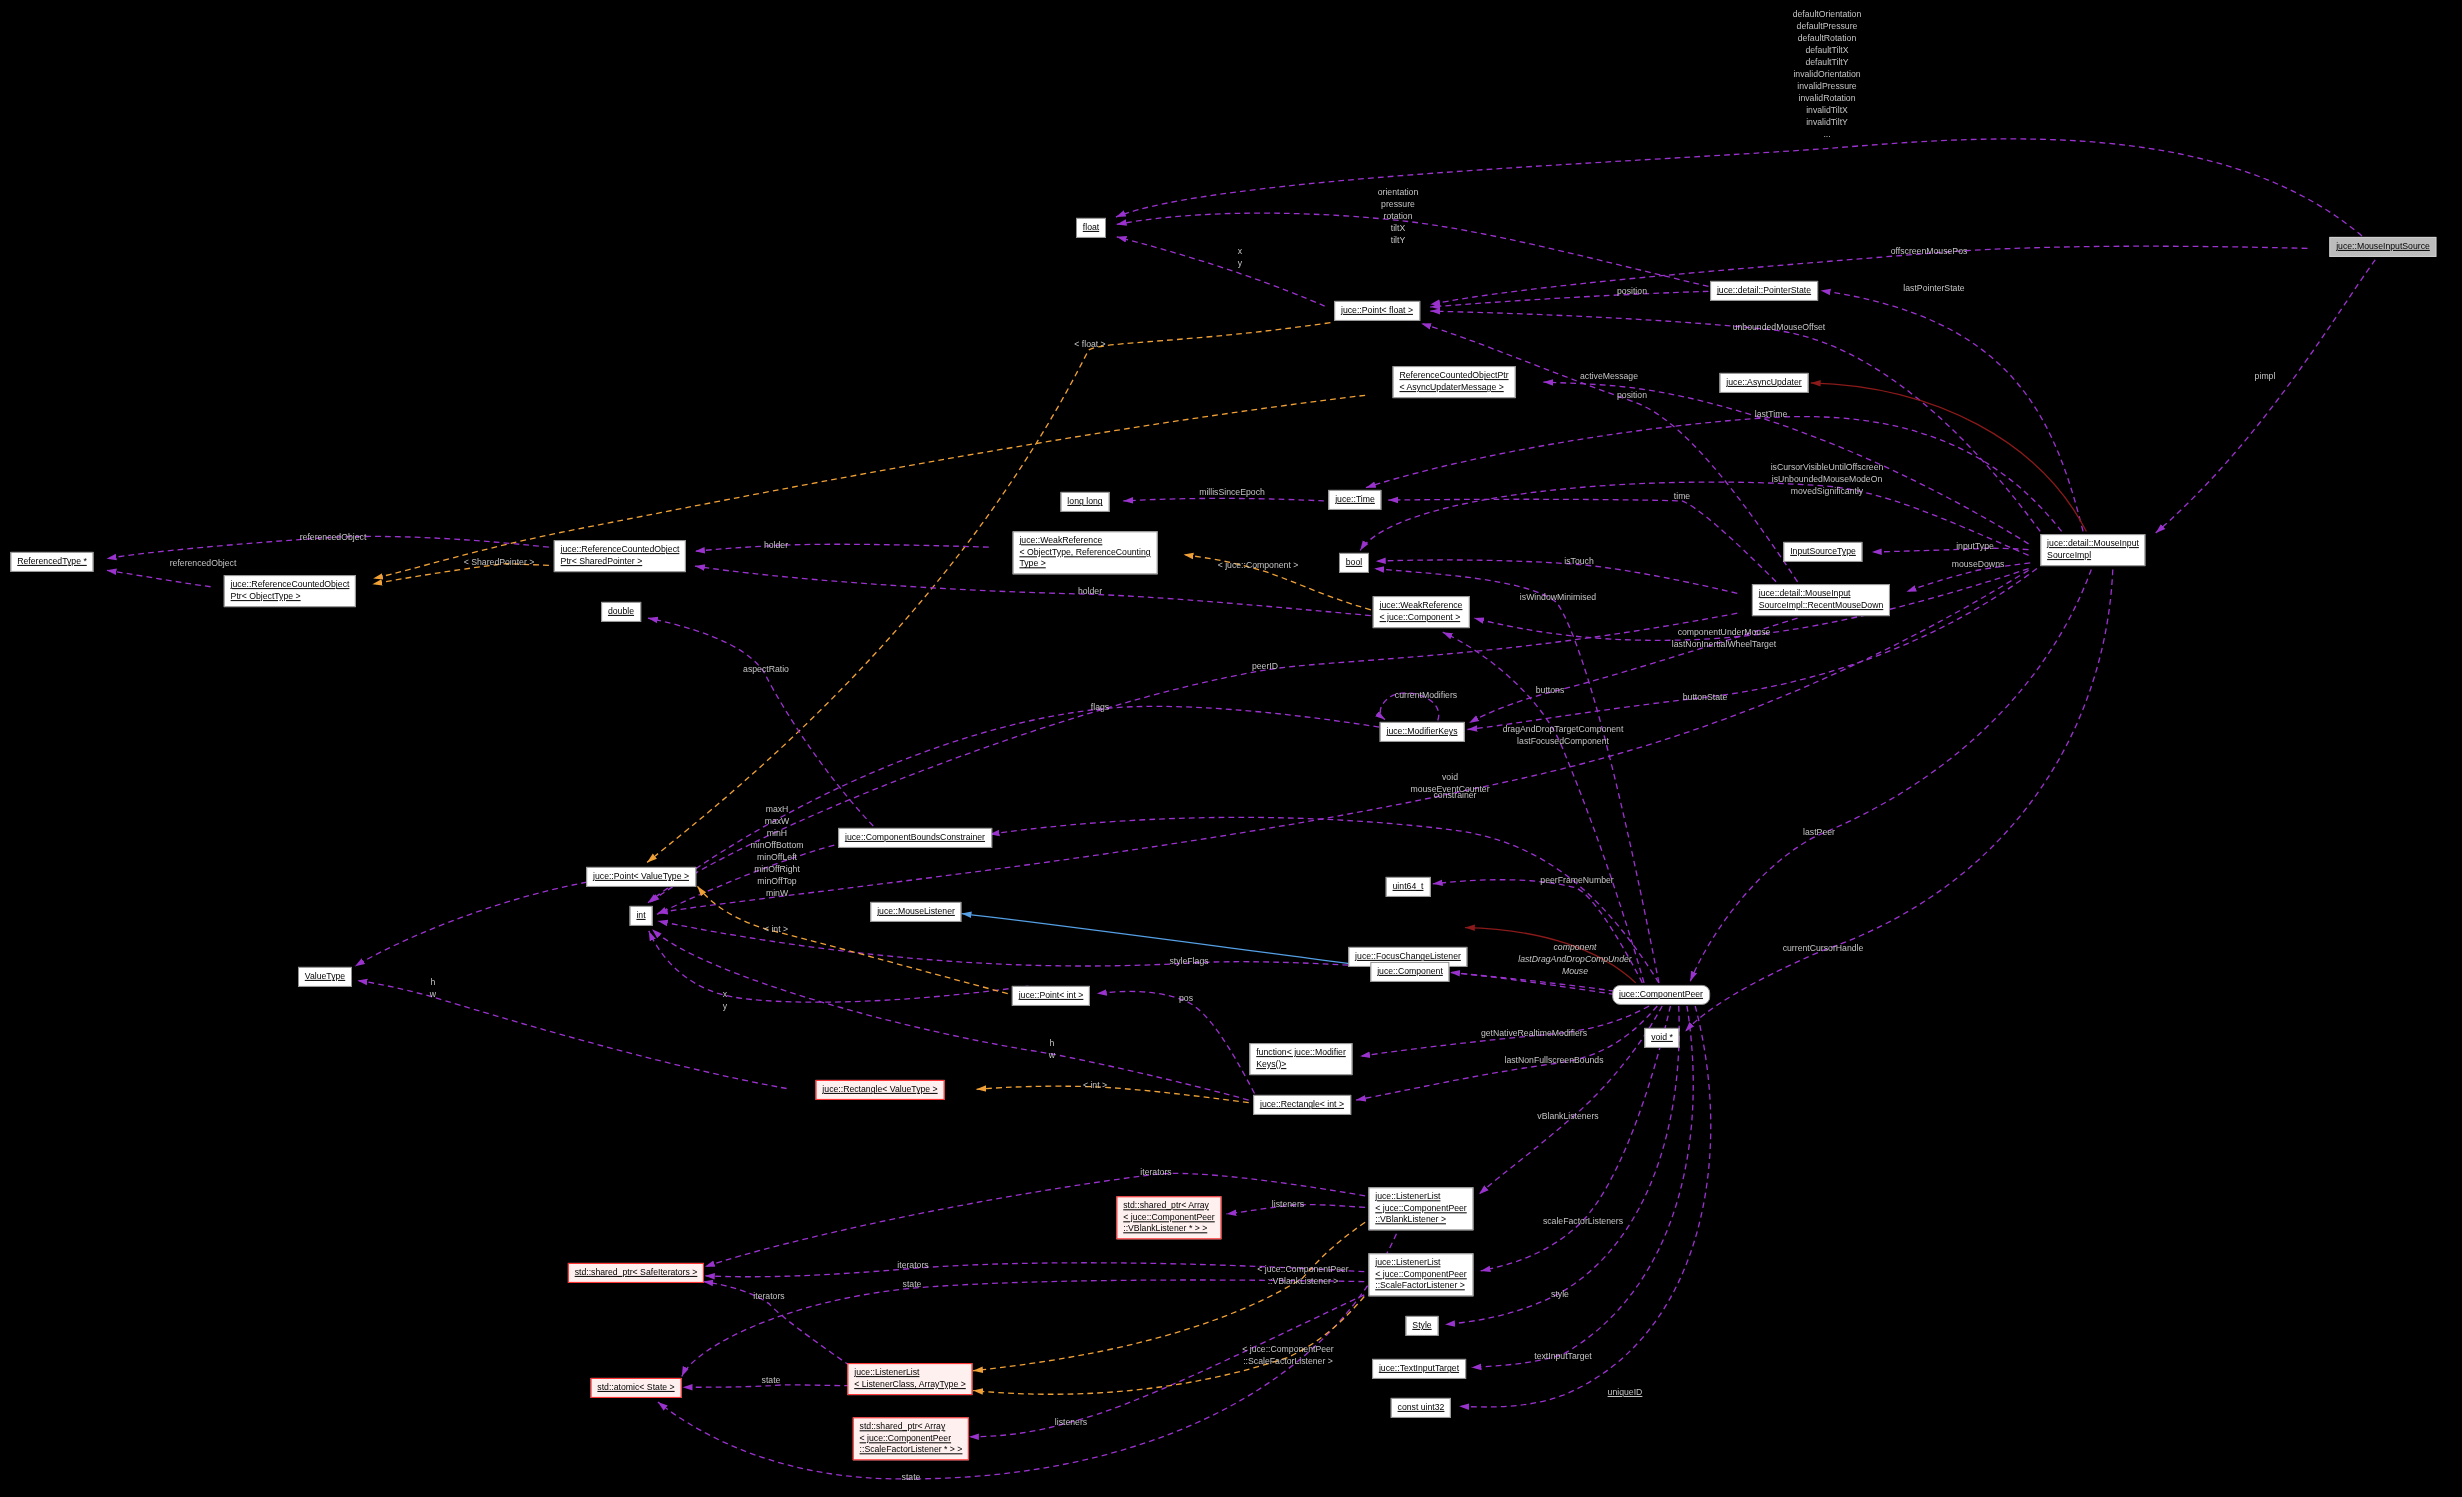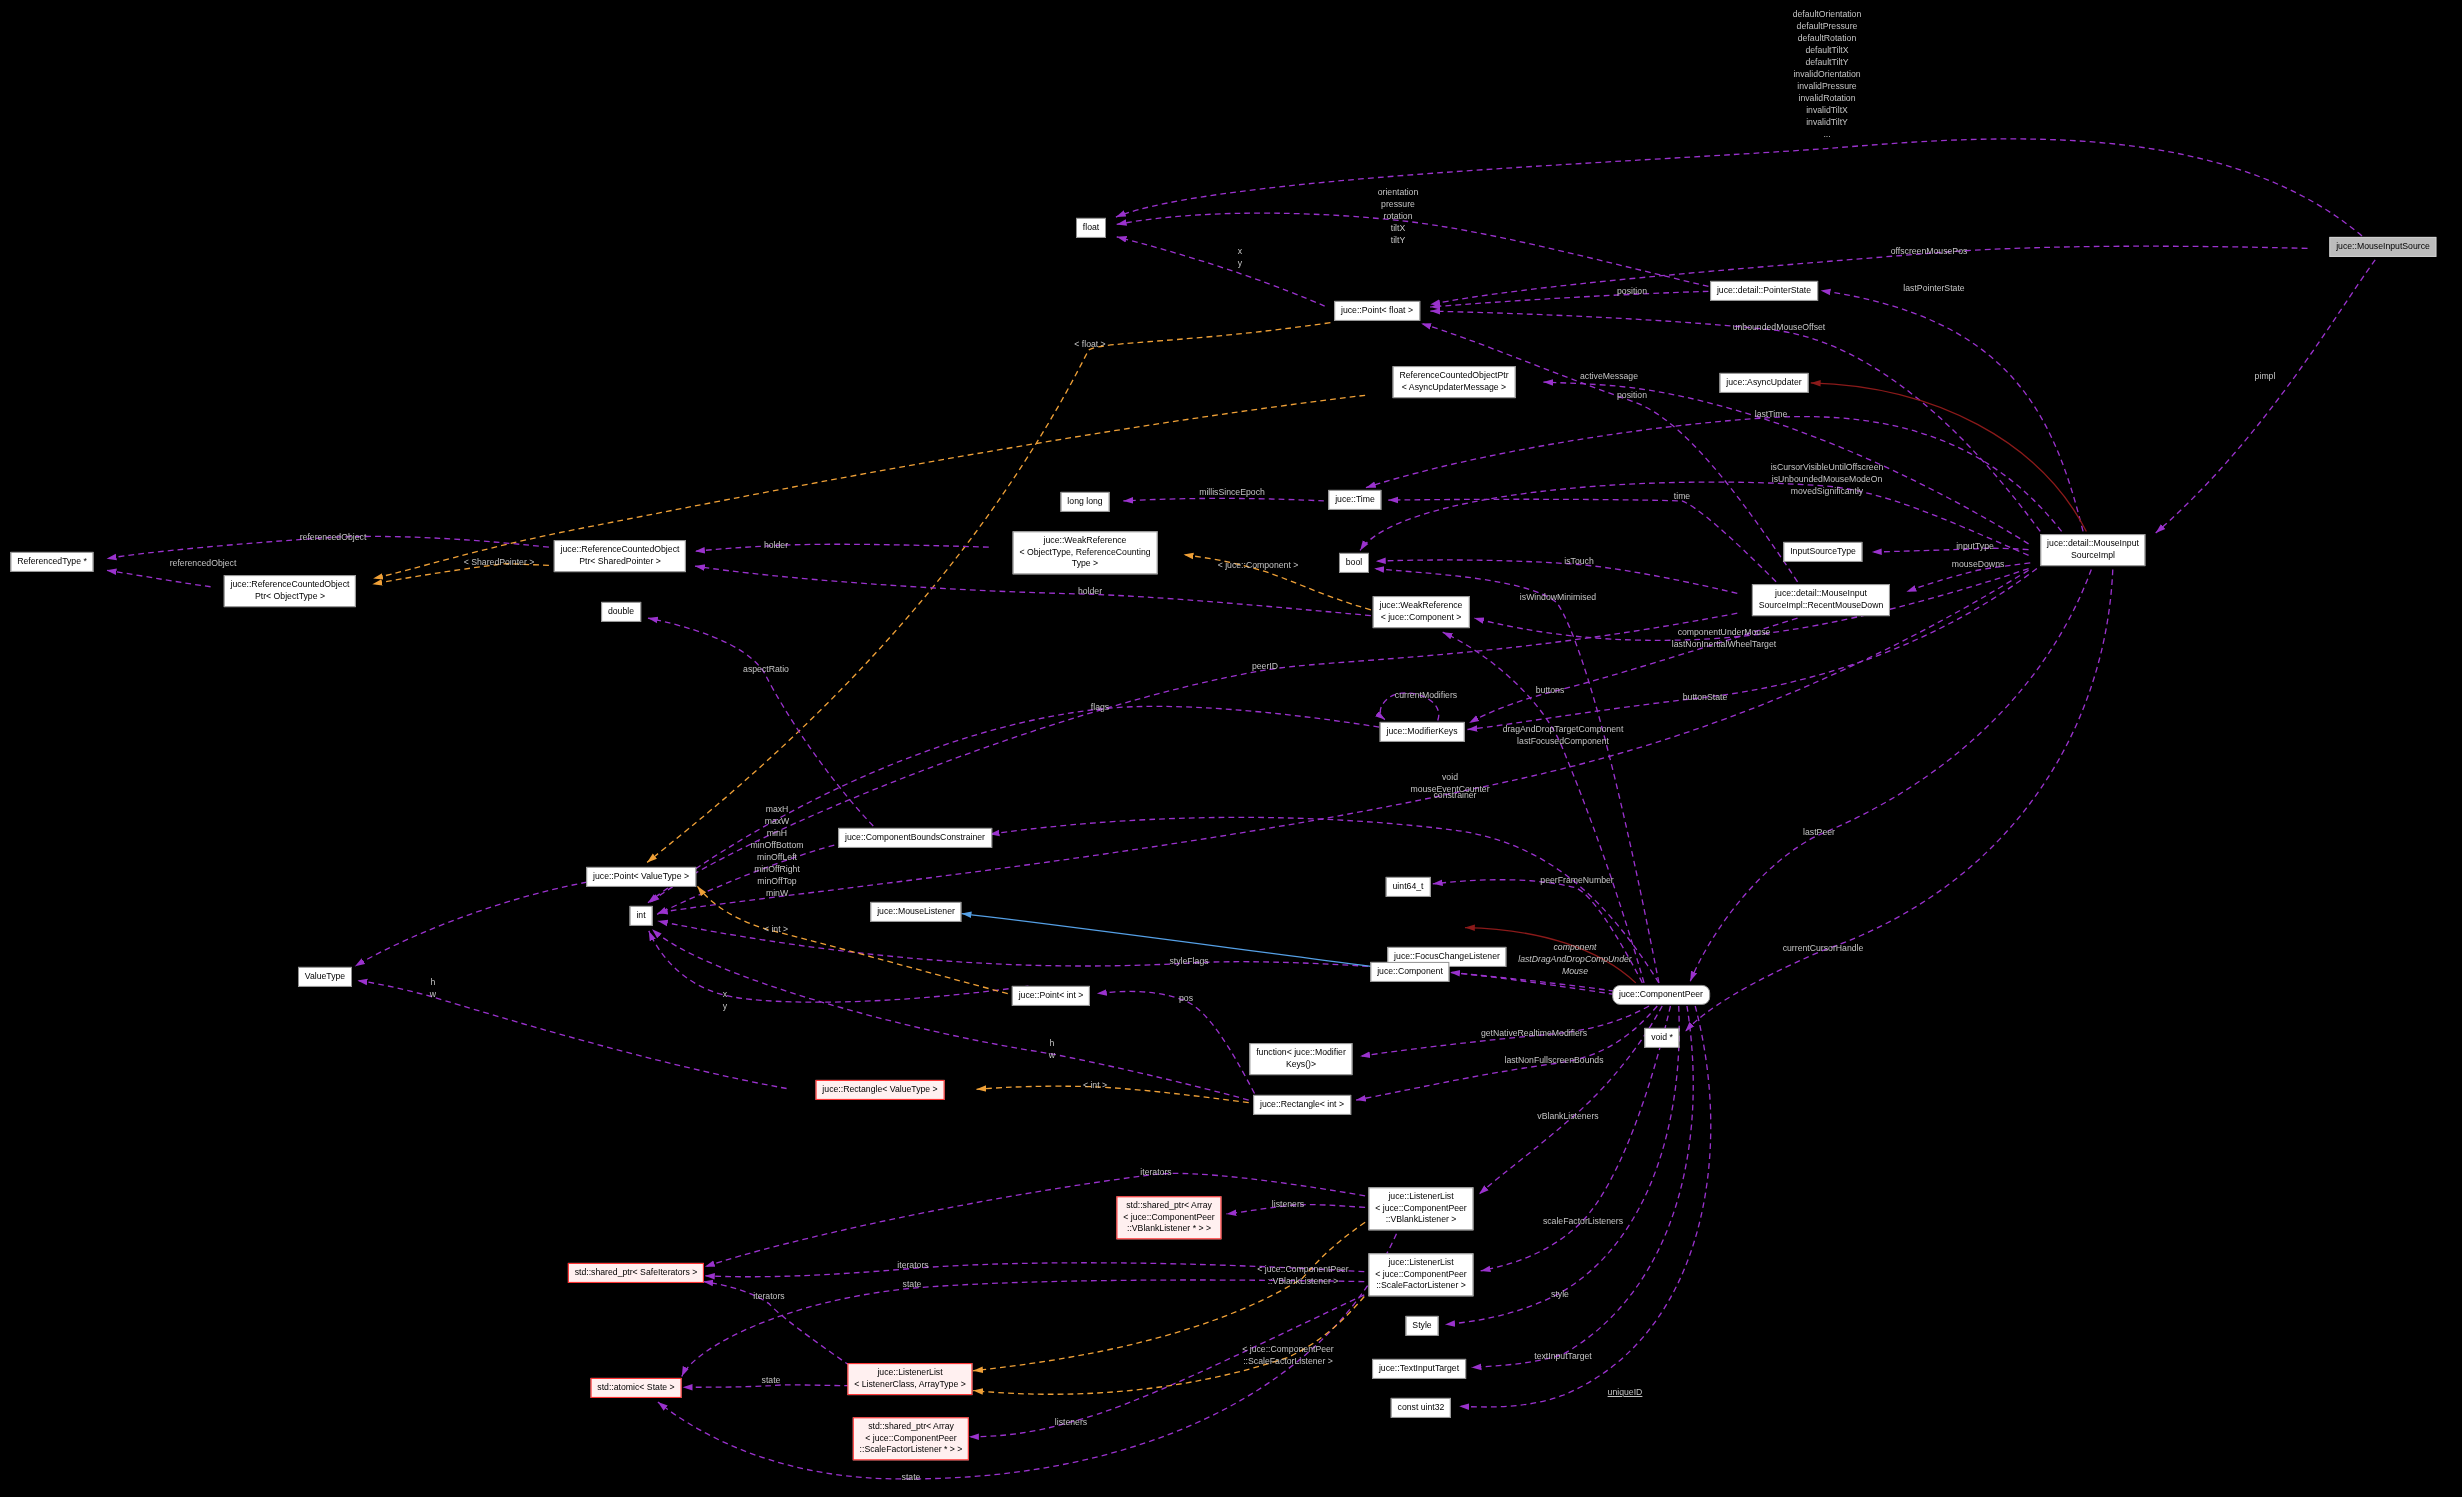--- a/index.html
+++ b/index.html
@@ -1,20 +1,20 @@
 <!DOCTYPE html>
 <html style="font-size:13.2px"><head>
 <meta charset="utf-8">
 <style>
   html,body{margin:0;padding:0;background:#000;}
   #canvas{position:relative;overflow:hidden;font-family:"Liberation Sans",sans-serif;}
   #edges{position:absolute;left:0;top:0;}
   .node{position:absolute;transform:translate(-50%,-50%);background:#fff;border:1.2px solid #909090;
         color:#000;font:8.7px/11.6px "Liberation Sans",sans-serif;padding:3.3px 5.8px;white-space:pre;
-        text-align:center;box-sizing:border-box;cursor:pointer;}
+        box-sizing:border-box;cursor:pointer;text-decoration:underline;}
   .node.hl{background:#bcbcbc;border-color:#cfcfcf;}
   .node.tr{background:#fff0f0;border-color:#ff2222;}
   .elabel{position:absolute;transform:translate(-50%,-50%);color:#c4c4c4;
           font:8.7px/12px "Liberation Sans",sans-serif;white-space:pre;text-align:center;}
 </style>
 </head>
 <body>
 
 <div id="canvas" style="width: 2462px; height: 1497px; background: rgb(0, 0, 0);">
     <svg id="edges" width="2462" height="1497" viewBox="0 0 2983 1814">
@@ -224,21 +224,21 @@
     <div class="node" style="left: 620px; top: 556px;">juce::ReferenceCountedObject
 Ptr&lt; SharedPointer &gt;</div>
     <div class="node" style="left: 621px; top: 612px;">double</div>
     <div class="node" style="left: 1422px; top: 732px;">juce::ModifierKeys</div>
     <div class="node" style="left: 1421px; top: 612px;">juce::WeakReference
 &lt; juce::Component &gt;</div>
     <div class="node" style="left: 915px; top: 838px;">juce::ComponentBoundsConstrainer</div>
     <div class="node" style="left: 641px; top: 877px;">juce::Point&lt; ValueType &gt;</div>
     <div class="node" style="left: 641px; top: 916px;">int</div>
     <div class="node" style="left: 916px; top: 912px;">juce::MouseListener</div>
-    <div class="node" style="left: 1408px; top: 957px; margin-left: 39px;">juce::FocusChangeListener</div>
+    <div class="node" style="left: 1408px; top: 957px;">juce::FocusChangeListener</div>
     <div class="node" style="left: 1410px; top: 972px;">juce::Component</div>
     <div class="node" style="left: 1661px; top: 995px; border-radius: 8px;">juce::ComponentPeer</div>
     <div class="node" style="left: 1408px; top: 887px;">uint64_t</div>
     <div class="node" style="left: 1662px; top: 1038px;">void *</div>
     <div class="node" style="left: 1051px; top: 996px;">juce::Point&lt; int &gt;</div>
     <div class="node" style="left: 1301px; top: 1059px;">function&lt; juce::Modifier
 Keys()&gt;</div>
     <div class="node" style="left: 1302px; top: 1105px;">juce::Rectangle&lt; int &gt;</div>
     <div class="node" style="left: 325px; top: 977px;">ValueType</div>
     <div class="node tr" style="left: 880px; top: 1090px;">juce::Rectangle&lt; ValueType &gt;</div>

